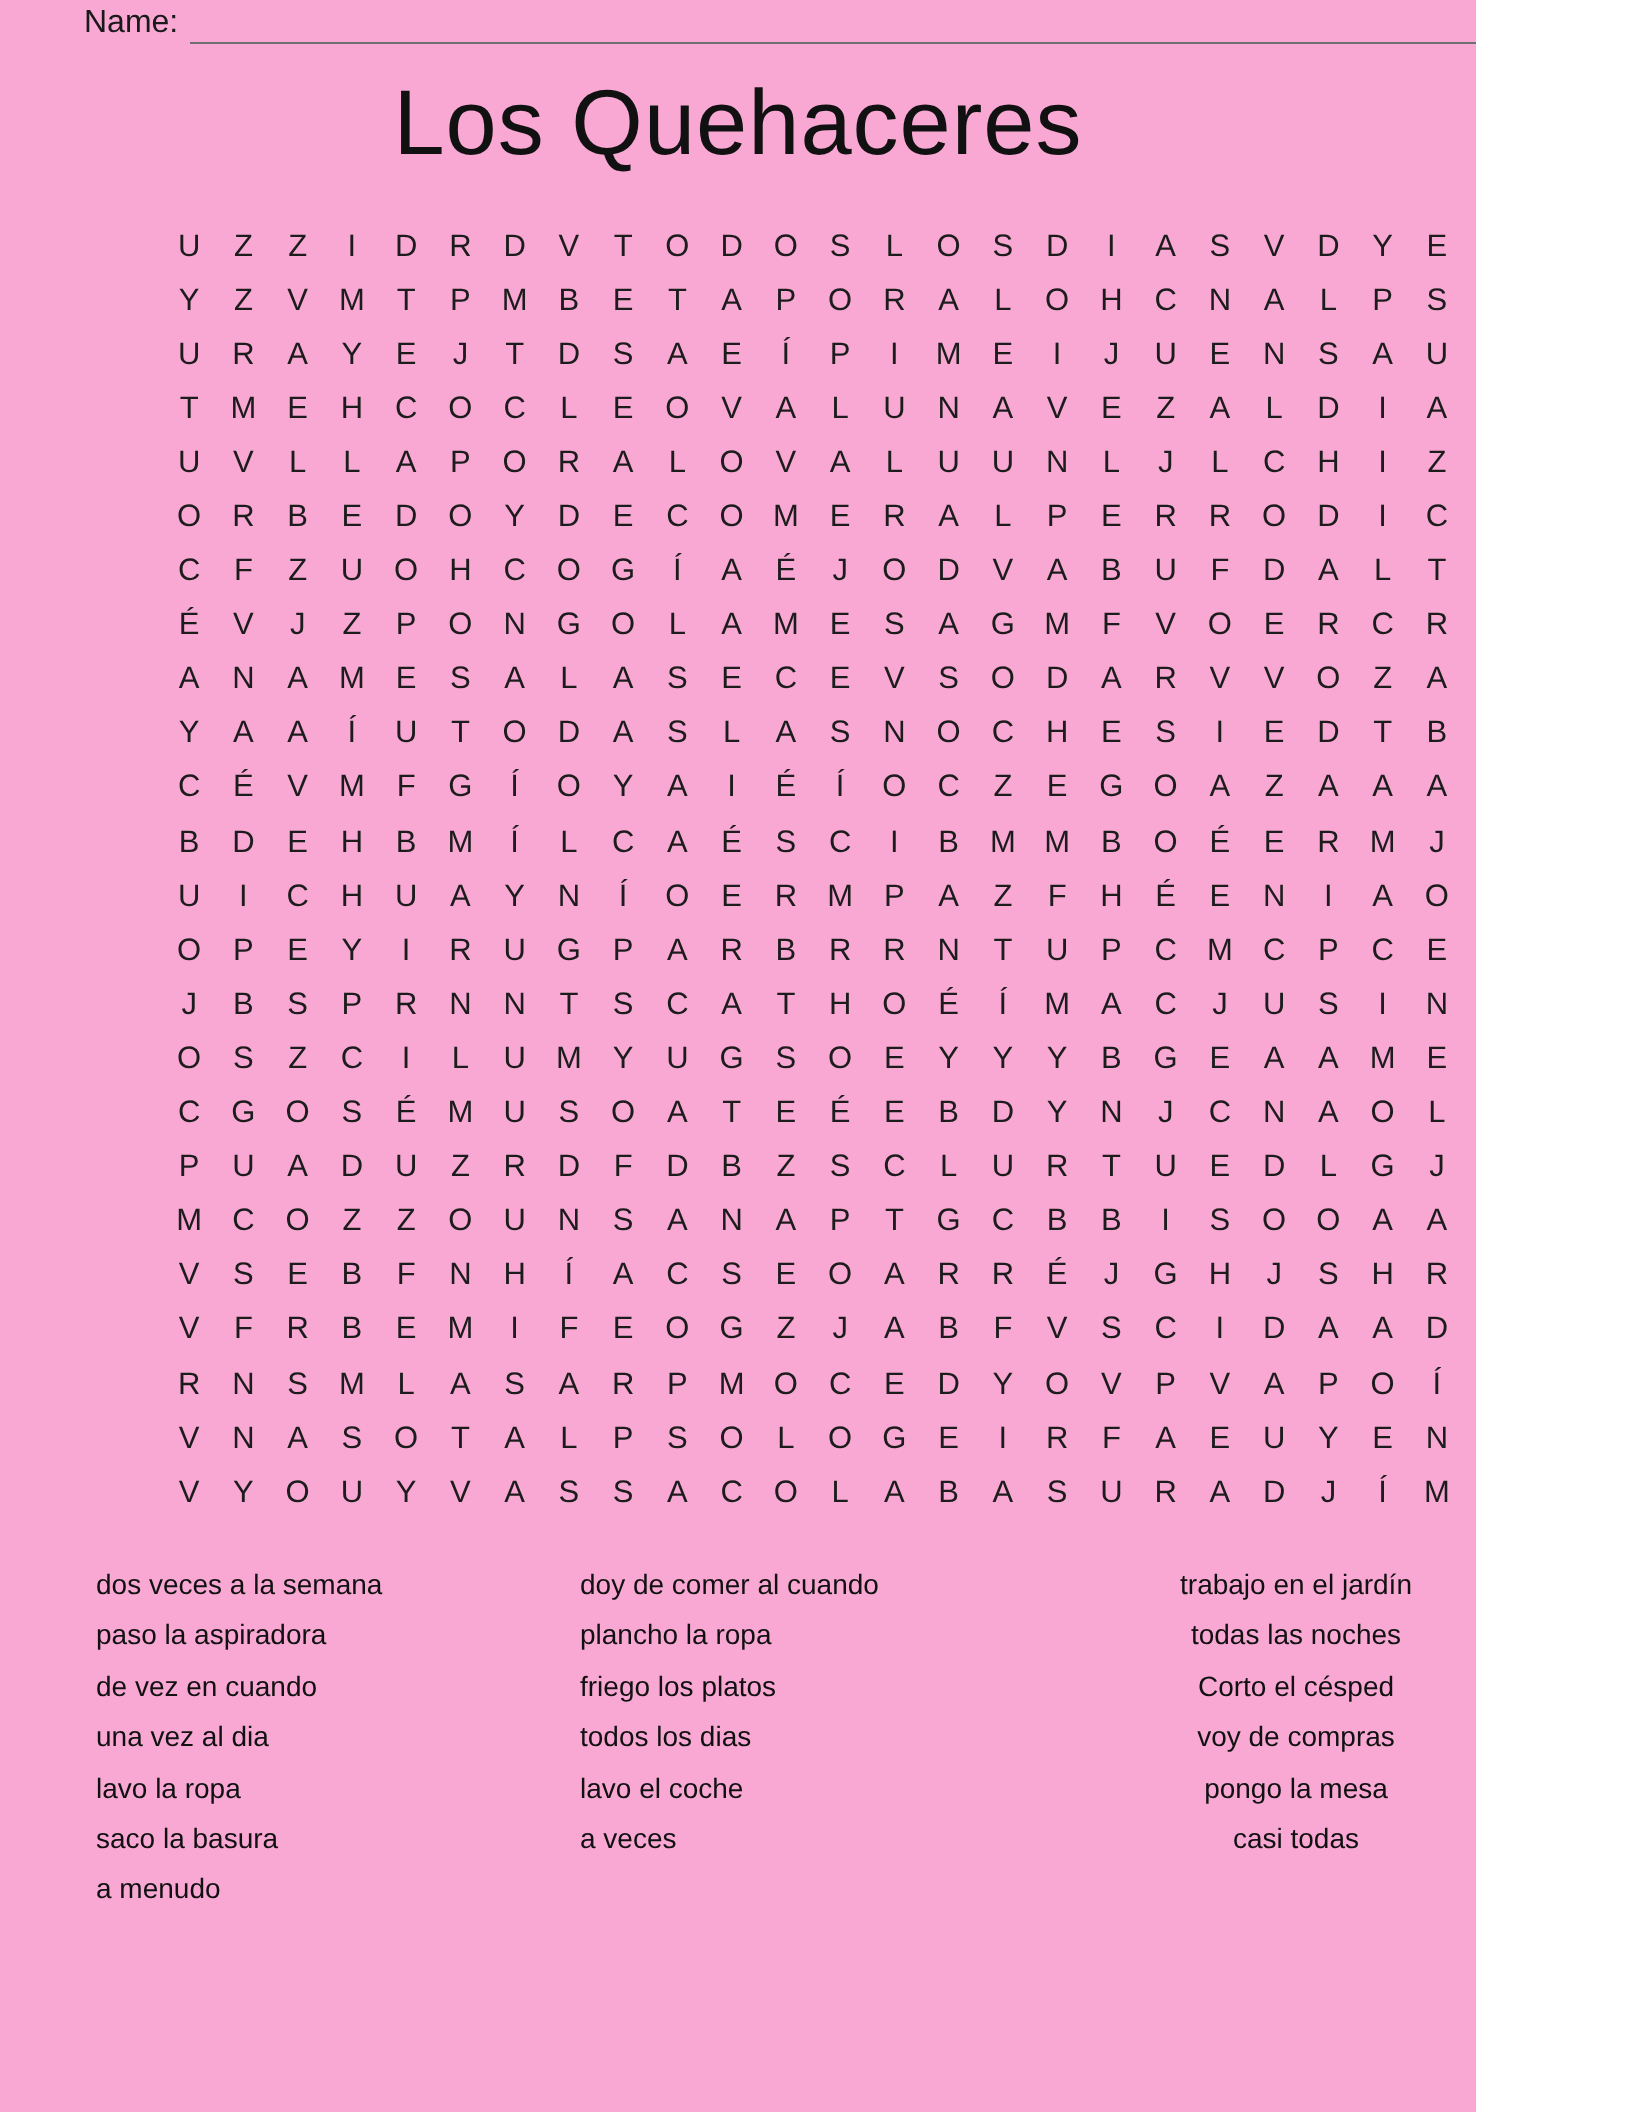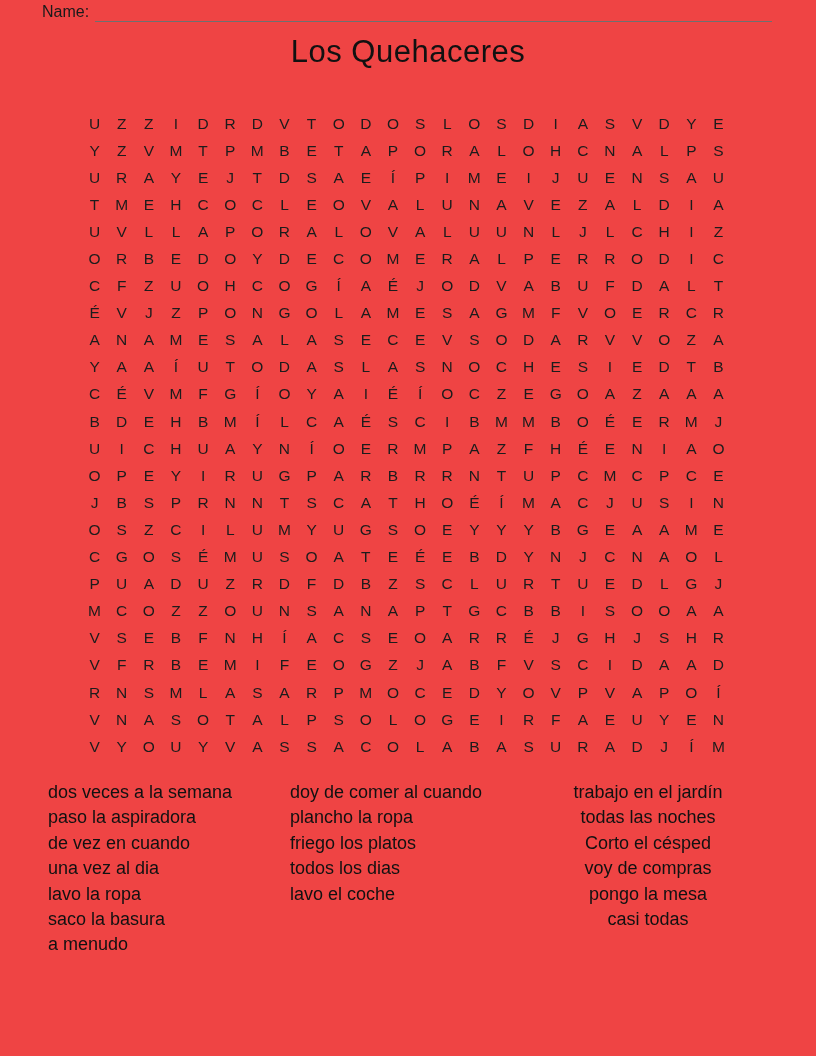--- a/index.html
+++ b/index.html
@@ -2,23 +2,23 @@
 <html><head>
 <meta charset="utf-8">
 <style>
   html, body {
     margin: 0;
     padding: 0;
     background: #ffffff;
   }
   .page {
     position: relative;
-    width: 816px;
+    width: 738px;
     height: 1056px;
-    background: #ef4444;
+    background: #f9a8d4;
     font-family: "Liberation Sans", sans-serif;
     color: #1a1a1a;
     overflow: hidden;
   }
   .name-row {
     position: absolute;
     top: 2px;
     left: 42px;
     width: 730px;
     display: flex;
@@ -35,21 +35,21 @@
     flex: 1;
     height: 18px;
     border-bottom: 1.6px solid #6f6f6f;
   }
   .page-title {
     position: absolute;
     top: 34px;
     left: 0;
     width: 100%;
     text-align: center;
-    font-size: 31px;
+    font-size: 46px;
     font-weight: 400;
     letter-spacing: 0.5px;
     color: #111111;
   }
   .ws-grid {
     position: absolute;
     top: 110px;
     left: 81px;
     display: grid;
     grid-template-columns: repeat(24, 27.13px);
@@ -71,21 +71,21 @@
     display: flex;
   }
   .word-col {
     display: flex;
     flex-direction: column;
   }
   .word-col-1 { width: 242px; }
   .word-col-2 { width: 238px; }
   .word-col-3 { width: 240px; align-items: center; }
   .word-item {
-    font-size: 18px;
+    font-size: 14px;
     line-height: 25.4px;
     color: #111111;
     white-space: nowrap;
   }
 </style>
 </head>
 <body>
 
 <div class="page">
 
@@ -684,20 +684,21 @@
         <div class="word-item">lavo la ropa</div>
         <div class="word-item">saco la basura</div>
         <div class="word-item">a menudo</div>
       </div>
       <div class="word-col word-col-2">
         <div class="word-item">doy de comer al cuando</div>
         <div class="word-item">plancho la ropa</div>
         <div class="word-item">friego los platos</div>
         <div class="word-item">todos los dias</div>
         <div class="word-item">lavo el coche</div>
+        <div class="word-item">a veces</div>
       </div>
       <div class="word-col word-col-3">
         <div class="word-item">trabajo en el jardín</div>
         <div class="word-item">todas las noches</div>
         <div class="word-item">Corto el césped</div>
         <div class="word-item">voy de compras</div>
         <div class="word-item">pongo la mesa</div>
         <div class="word-item">casi todas</div>
       </div>
     </div>

